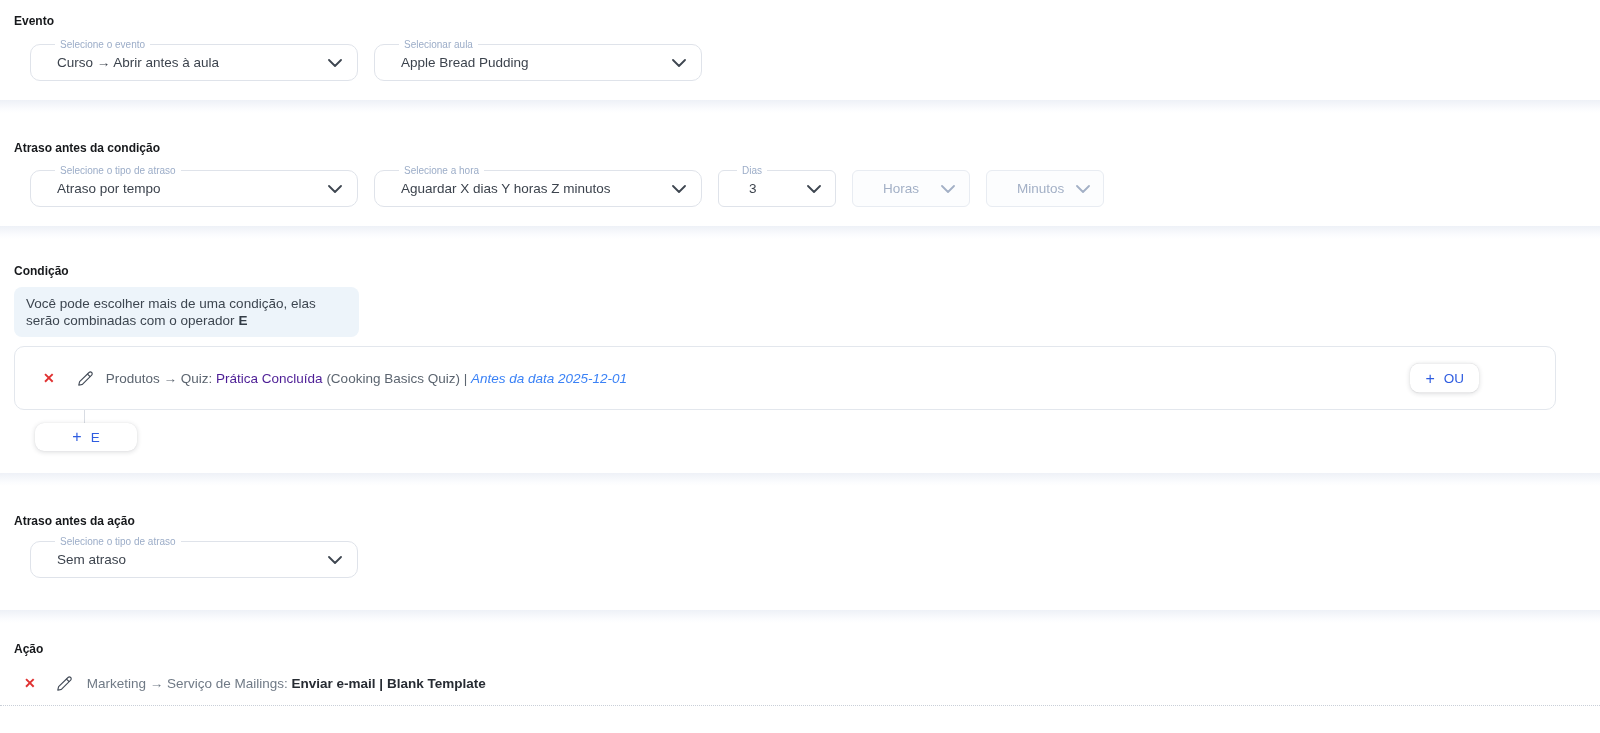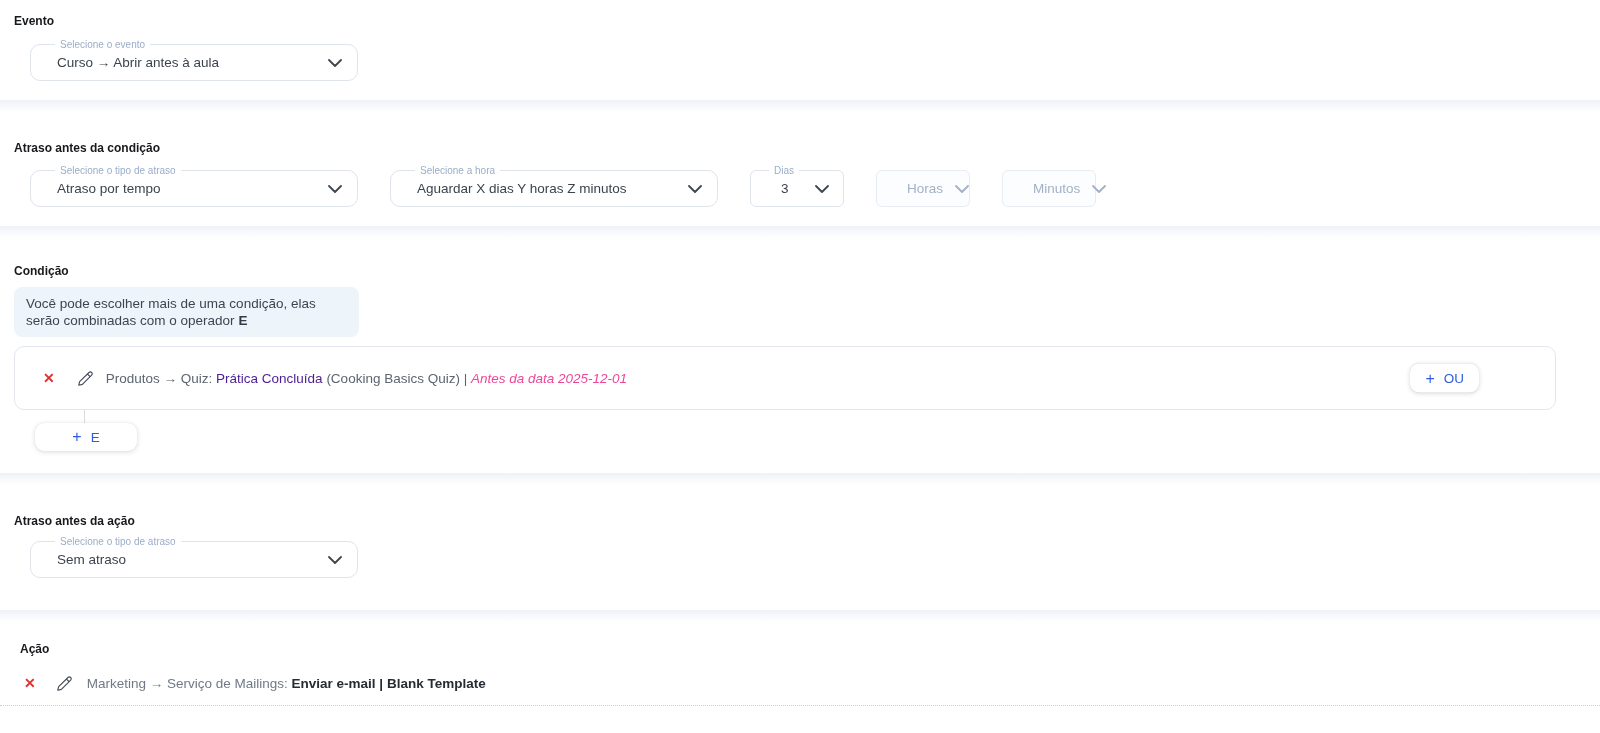--- a/index.html
+++ b/index.html
@@ -9,30 +9,30 @@
     -webkit-font-smoothing:antialiased;
   }
   section{padding-left:14px;padding-right:14px;}
   .sec-title{
     margin:0;font-size:12px;font-weight:700;color:#17191c;line-height:16px;
   }
   .divider{
     height:13px;width:100%;
     background:linear-gradient(180deg,#eef1f7 0%,#fbfcfe 70%,#ffffff 100%);
   }
-  .row{display:flex;gap:32px;padding-left:16px;}
+  .row{display:flex;gap:16px;padding-left:16px;}
   
   .field{
     position:relative;height:37px;box-sizing:border-box;
     border:1px solid #dfe3ea;border-radius:10px;background:#fff;
     display:flex;align-items:center;justify-content:space-between;
     padding:0 15px 0 26px;cursor:pointer;
   }
   .field.w-lg{width:328px;}
-  .field.w-sm{width:94px;padding:0 14px 0 30px;border-radius:6px;}
+  .field.w-sm{width:118px;padding:0 14px 0 30px;border-radius:6px;}
   .field.disabled{border-color:#e8ecf2;background:#fcfdfe;}
   .flabel{
     position:absolute;top:-6px;left:24px;background:#ffffff;
     padding:0 5px;font-size:10px;color:#9cadc8;line-height:11px;white-space:nowrap;
   }
   .field.w-sm .flabel{left:18px;}
   .fvalue{font-size:13.5px;color:#3c434d;white-space:nowrap;}
   .field.disabled .fvalue{color:#a3b0c6;}
   .chev{color:#3e4650;display:flex;align-items:center;margin-left:12px;flex:0 0 auto;}
   .field.disabled .chev{color:#a3b0c6;}
@@ -47,21 +47,21 @@
     position:relative;height:64px;border:1px solid #e3e7ed;border-radius:10px;
     background:#fff;display:flex;align-items:center;padding:0 28px;box-sizing:border-box;
   }
   .x-btn{
     color:#e03131;font-size:14px;font-weight:700;cursor:pointer;line-height:1;
     flex:0 0 auto;
   }
   .edit-btn{display:flex;align-items:center;color:#454d59;cursor:pointer;flex:0 0 auto;}
   .cond-text{font-size:13.5px;color:#5c6570;white-space:nowrap;}
   .cond-text .t-bold{font-weight:400;color:#4c1d95;}
-  .cond-text .t-italic{font-style:italic;color:#ec4899;margin-top:27px;}
+  .cond-text .t-italic{font-style:italic;color:#3b82f6;margin-top:27px;}
   .pill-btn{
     background:#fff;border:none;border-radius:9px;
     box-shadow:0 1px 5px rgba(27,33,44,.16),0 0 1px rgba(27,33,44,.10);
     color:#2e5ce0;font-size:13.5px;font-weight:400;cursor:pointer;
     display:flex;align-items:center;justify-content:center;gap:9px;
     font-family:"Liberation Sans",sans-serif;
   }
   .or-btn{position:absolute;right:76px;top:50%;transform:translateY(-50%);
     height:29px;padding:0 15px;}
   .plus{font-size:16px;line-height:1;font-weight:400;}
@@ -78,34 +78,43 @@
   .sec-evento{padding-top:13px;padding-bottom:19px;}
   .sec-evento .row{margin-top:15px;}
   .sec-atraso-cond{padding-top:27px;padding-bottom:19px;}
   .sec-atraso-cond .row{margin-top:14px;}
   .sec-condicao{padding-top:24px;padding-bottom:22px;}
   .sec-condicao .infobox{margin-top:8px;}
   .sec-condicao .cond-wrap{margin-top:9px;}
   .sec-atraso-acao{padding-top:27px;padding-bottom:32px;}
   .sec-atraso-acao .row{margin-top:12px;}
   .sec-acao{padding-top:18px;padding-left:0;padding-right:0;}
-  .sec-acao .sec-title{padding-left:14px;margin-left:6px;}
+  .sec-acao .sec-title{padding-left:14px;}
   .sec-acao .action-row{margin-top:14px;margin-left:14px;}
   .cond-box .edit-btn{margin-left:22px;}
   .cond-box .cond-text{margin-left:12px;}
 </style>
 </head>
 <body>
 
 <section class="sec-evento">
   <h3 class="sec-title">Evento</h3>
   <div class="row">
     <div class="field w-lg">
       <span class="flabel">Selecione o evento</span>
       <span class="fvalue">Curso → Abrir antes à aula</span>
+      <span class="chev">
+        <svg width="14" height="8" viewBox="0 0 14 8">
+            <path d="M1 1l6 6 6-6" fill="none" stroke="currentColor" stroke-width="1.8" stroke-linecap="round" stroke-linejoin="round"></path>
+          </svg>
+      </span>
+    </div>
+    <div class="field w-lg">
+      <span class="flabel">Selecionar aula</span>
+      <span class="fvalue">Apple Bread Pudding</span>
       <span class="chev">
         <svg width="14" height="8" viewBox="0 0 14 8">
             <path d="M1 1l6 6 6-6" fill="none" stroke="currentColor" stroke-width="1.8" stroke-linecap="round" stroke-linejoin="round"></path>
           </svg>
       </span>
     </div>
   </div>
 </section>
 
 <div class="divider"></div>

